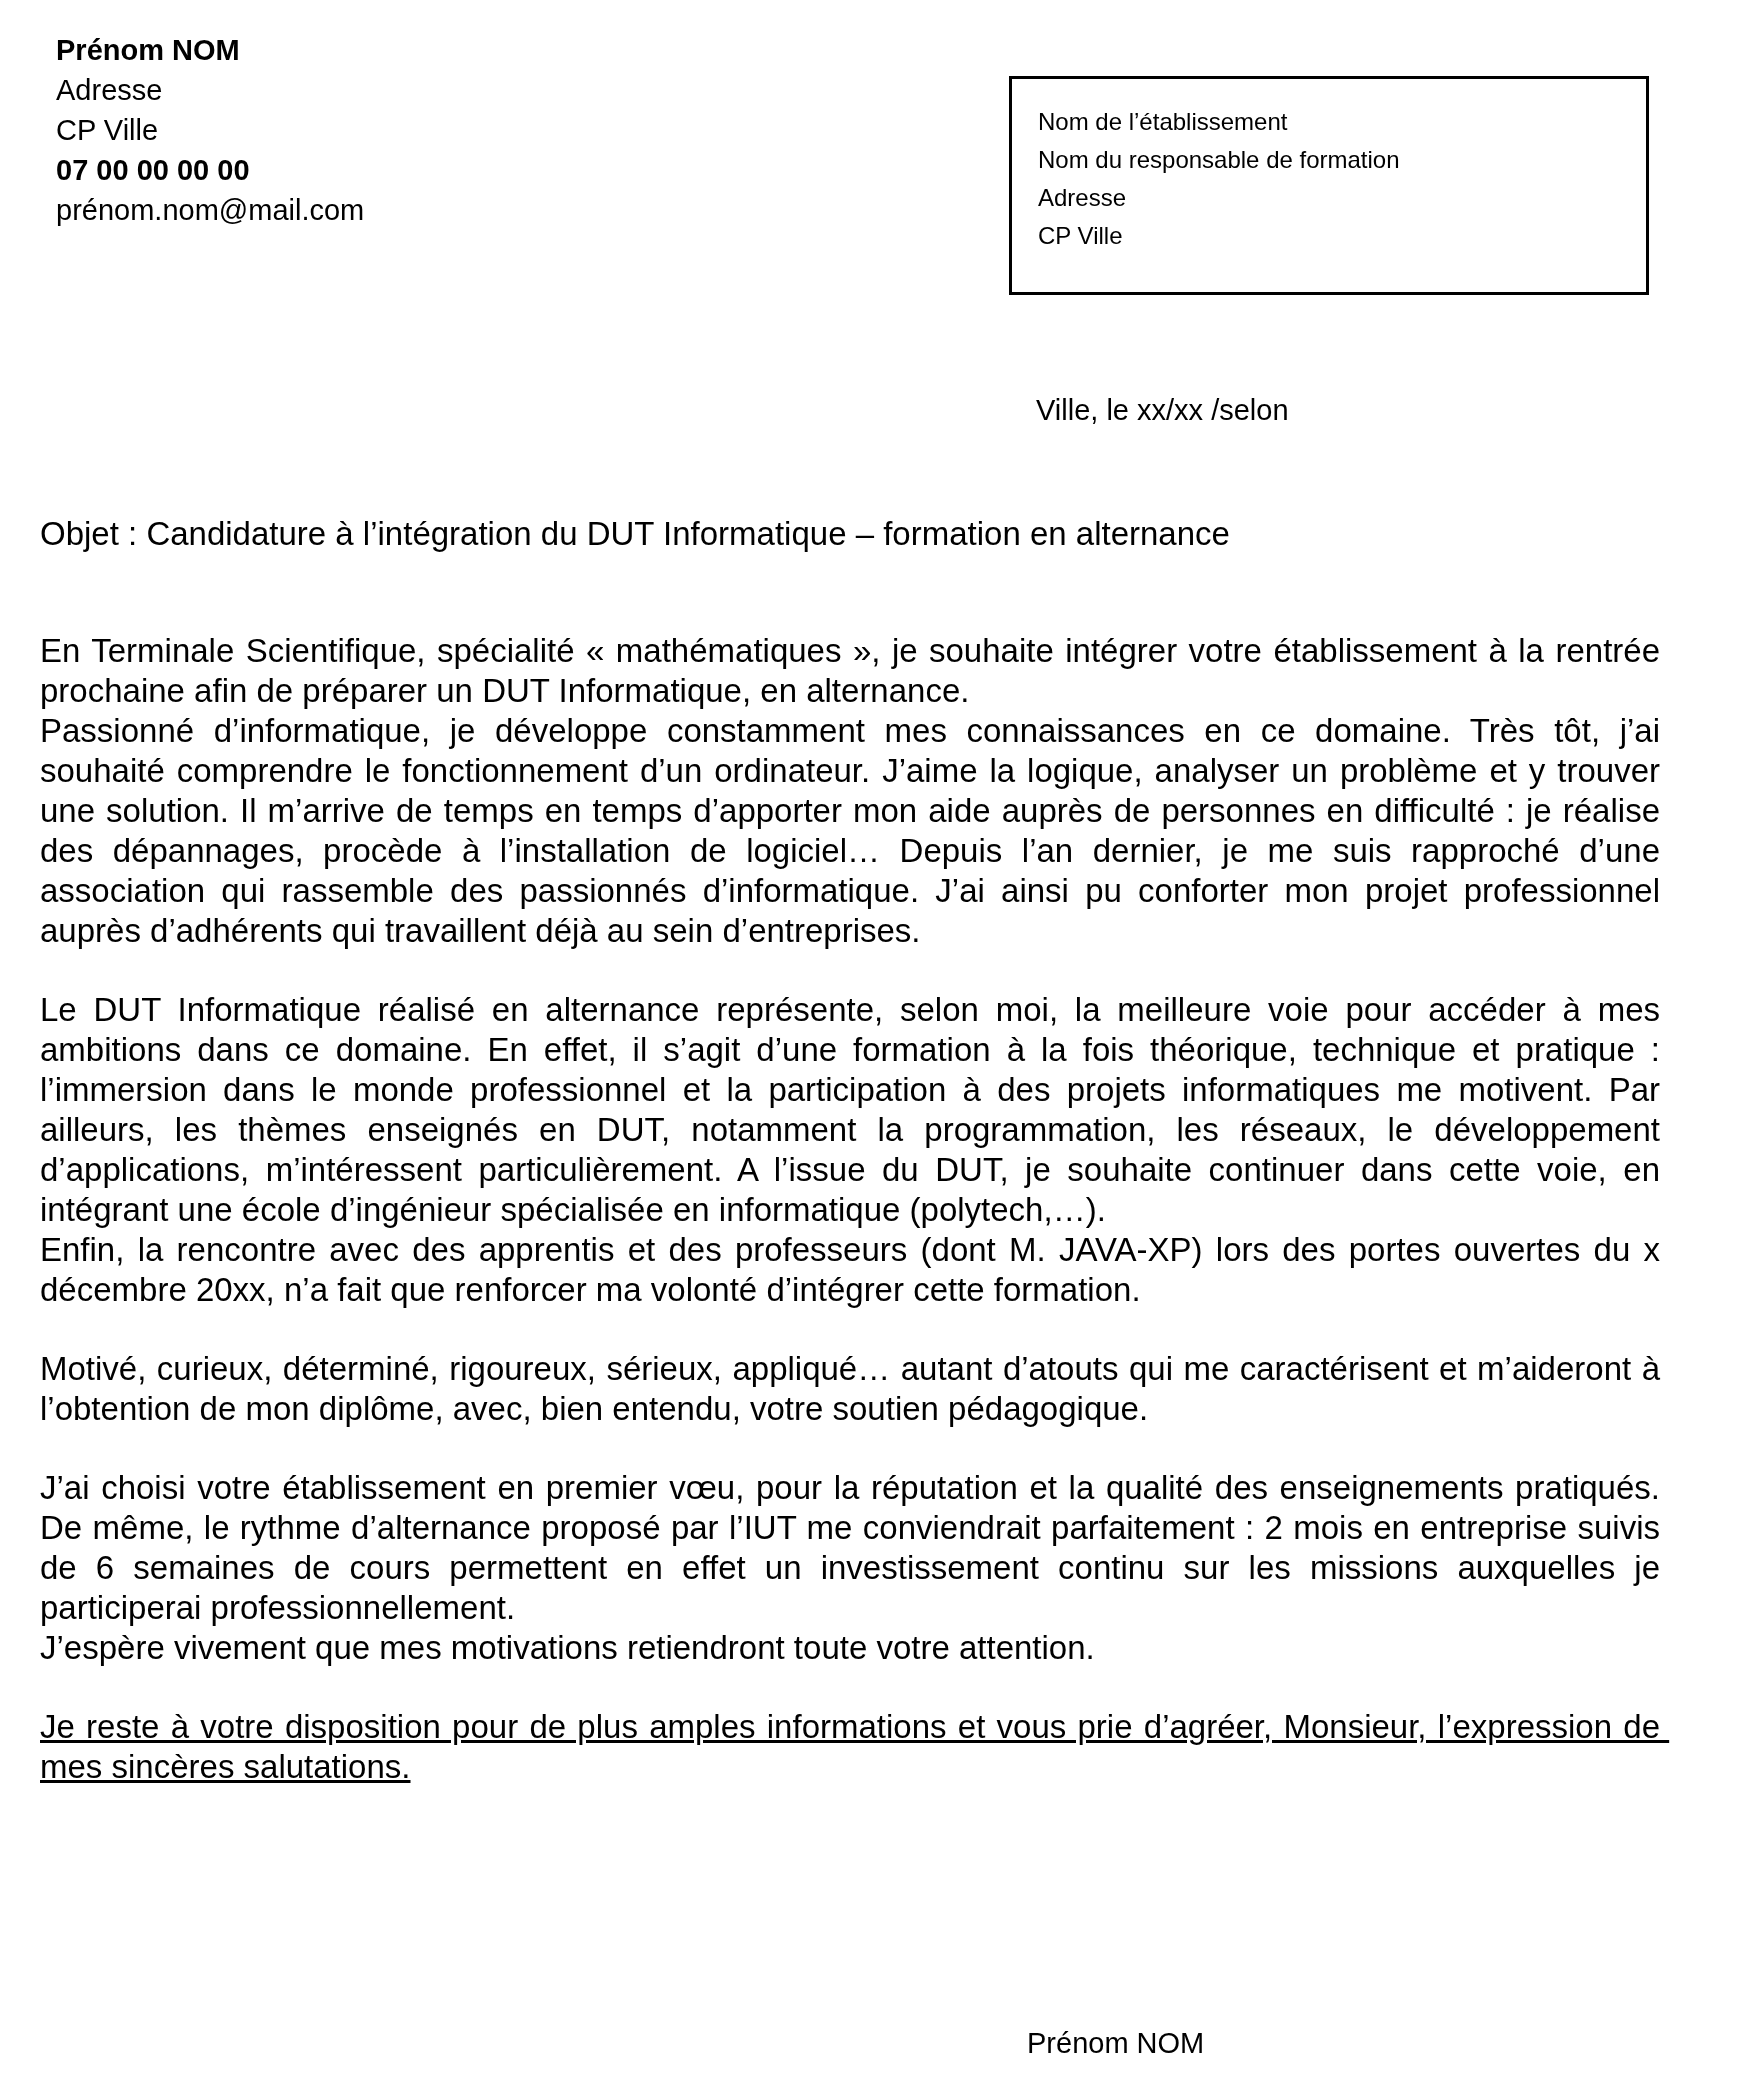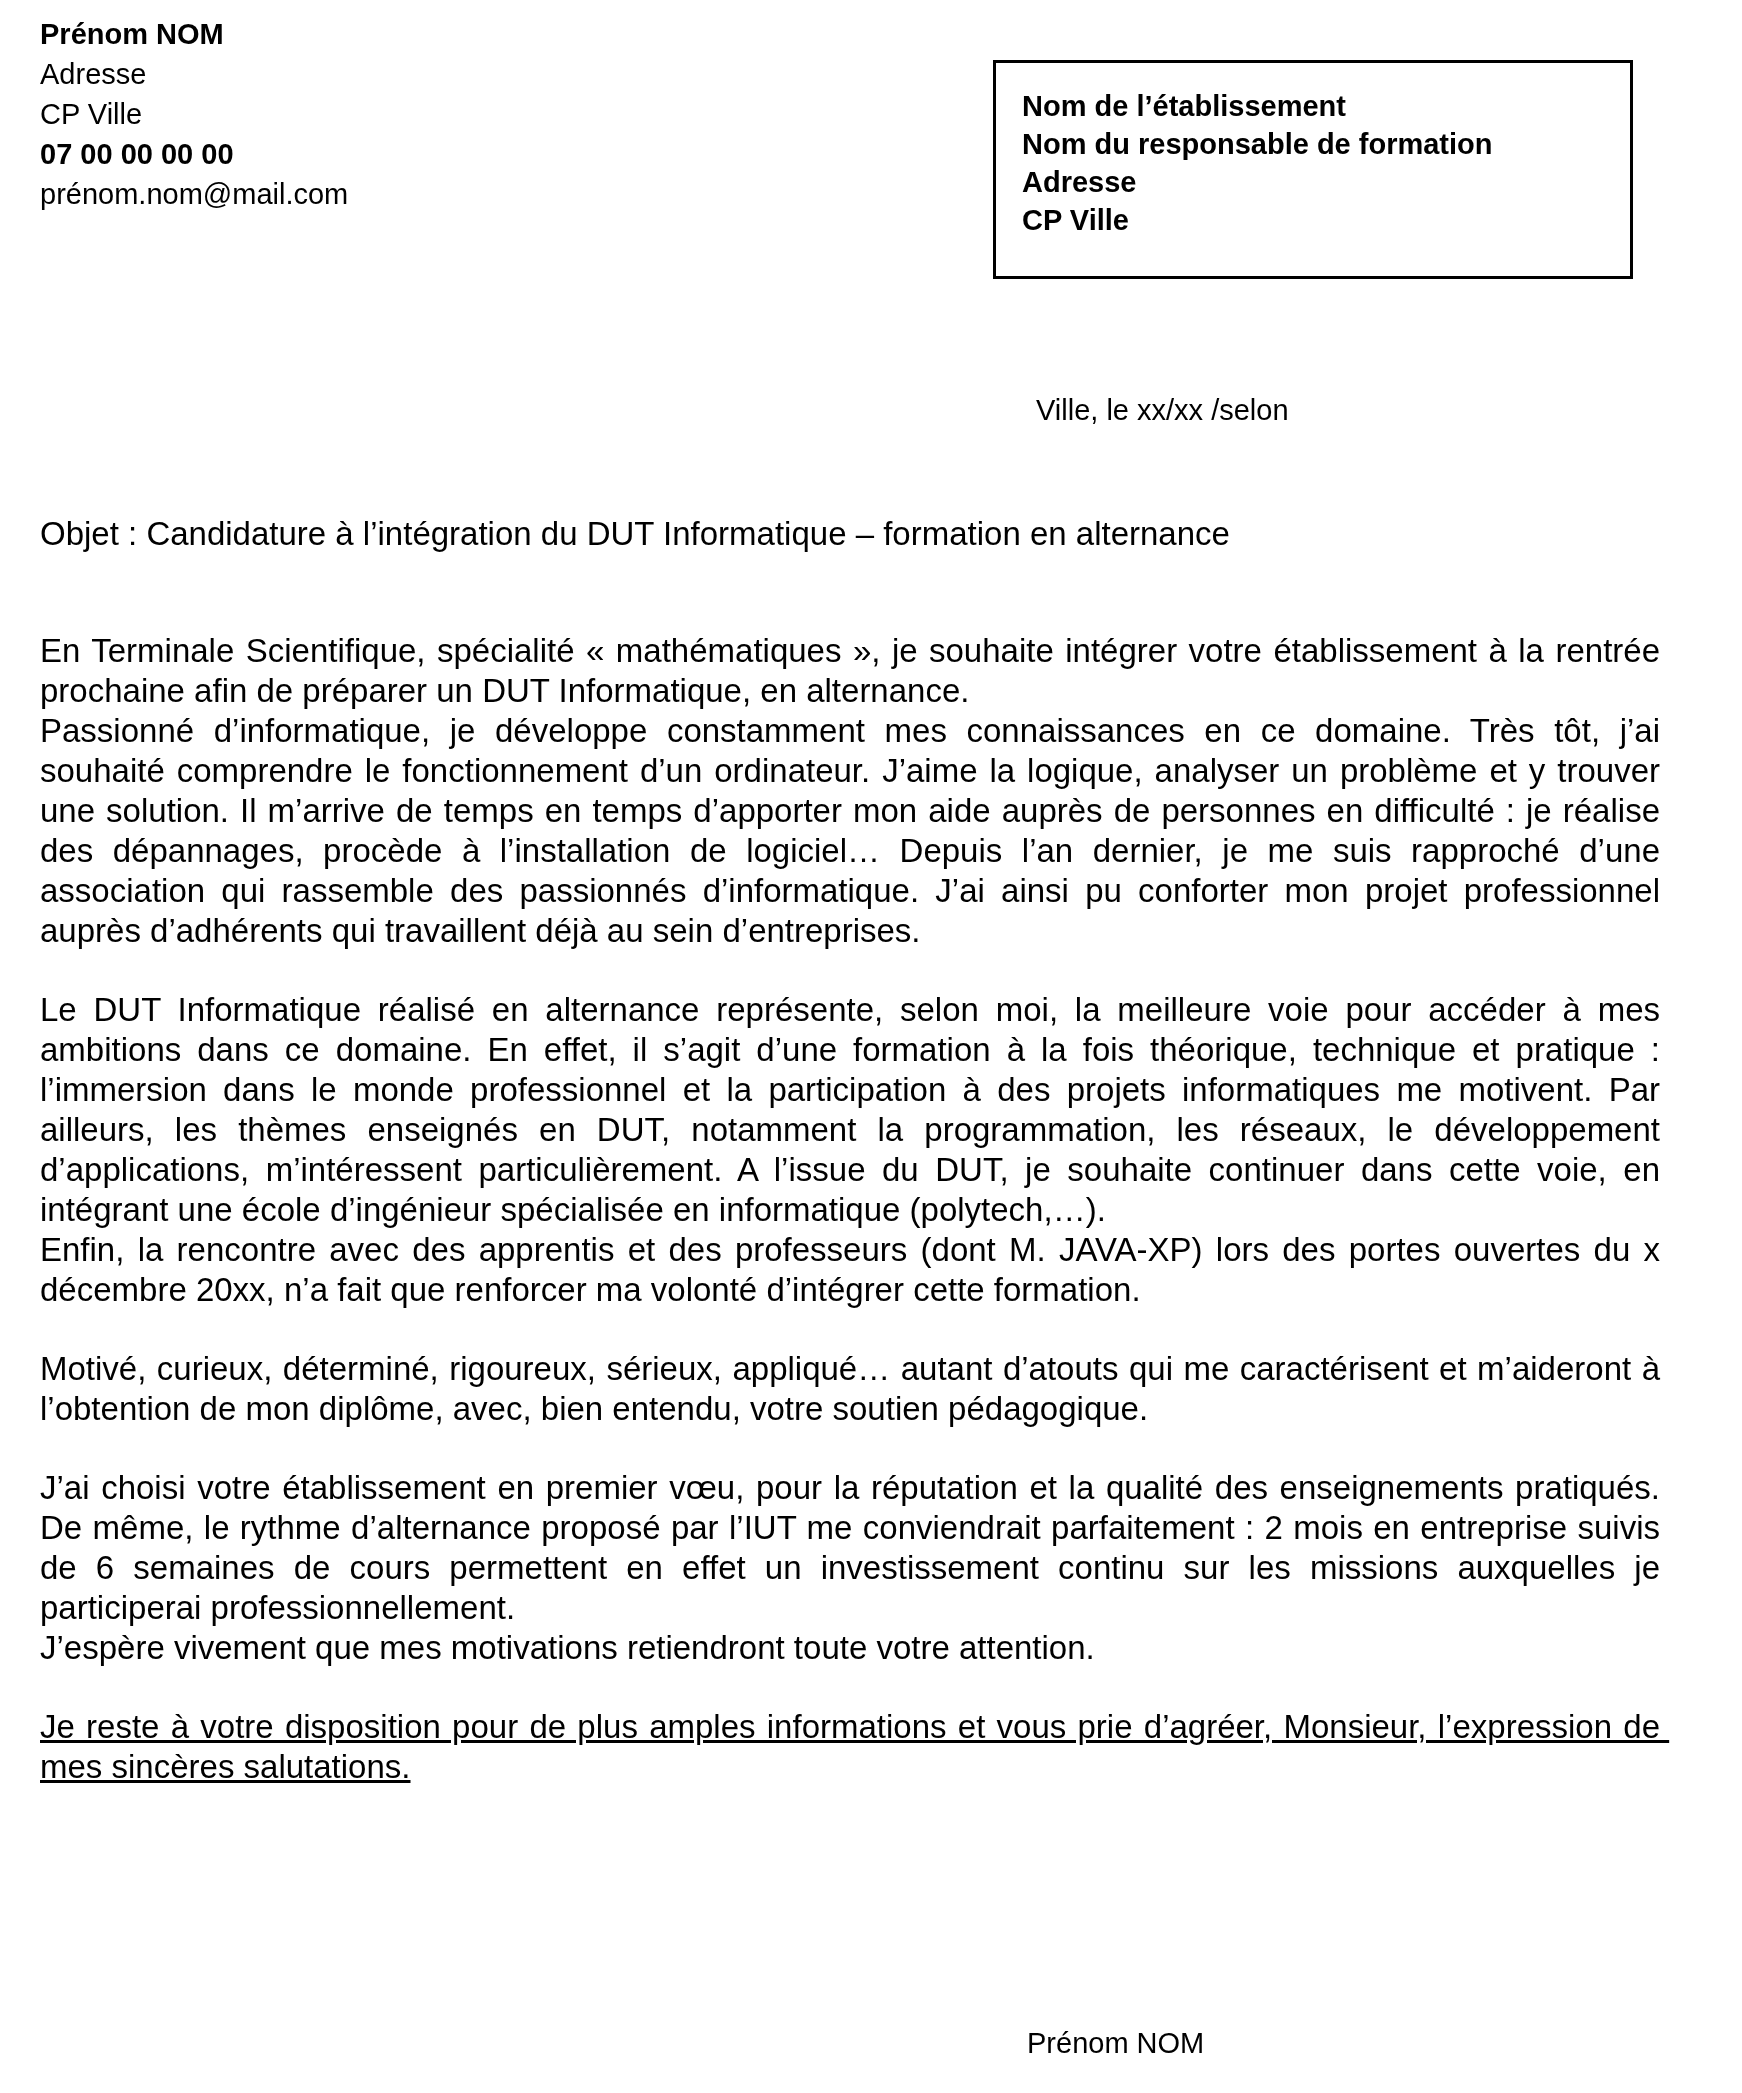--- a/index.html
+++ b/index.html
@@ -14,21 +14,21 @@
     font-family: "Liberation Sans", sans-serif;
     color: #000000;
     -webkit-font-smoothing: antialiased;
   }
 
   .page {
     position: relative;
     width: 1742px;
     height: 2094px;
     box-sizing: border-box;
-    padding: 0;
+    padding: 16px;
     background: #ffffff;
     overflow: hidden;
   }
 
   
   .header {
     position: relative;
     height: 325px;
   }
 
@@ -50,23 +50,22 @@
     position: absolute;
     left: 993px;
     top: 60px;
     width: 640px;
     height: 219px;
     border: 3.4px solid #000000;
     box-sizing: border-box;
   }
   .recipient-inner {
     padding: 24px 0 0 26px;
-    font-size: 29px;
+    font-size: 24px;
     line-height: 38px;
-    font-weight: bold;
   }
   .recipient-line {
     white-space: pre;
   }
 
   
   .date-line {
     position: absolute;
     left: 1036px;
     top: 394px;

